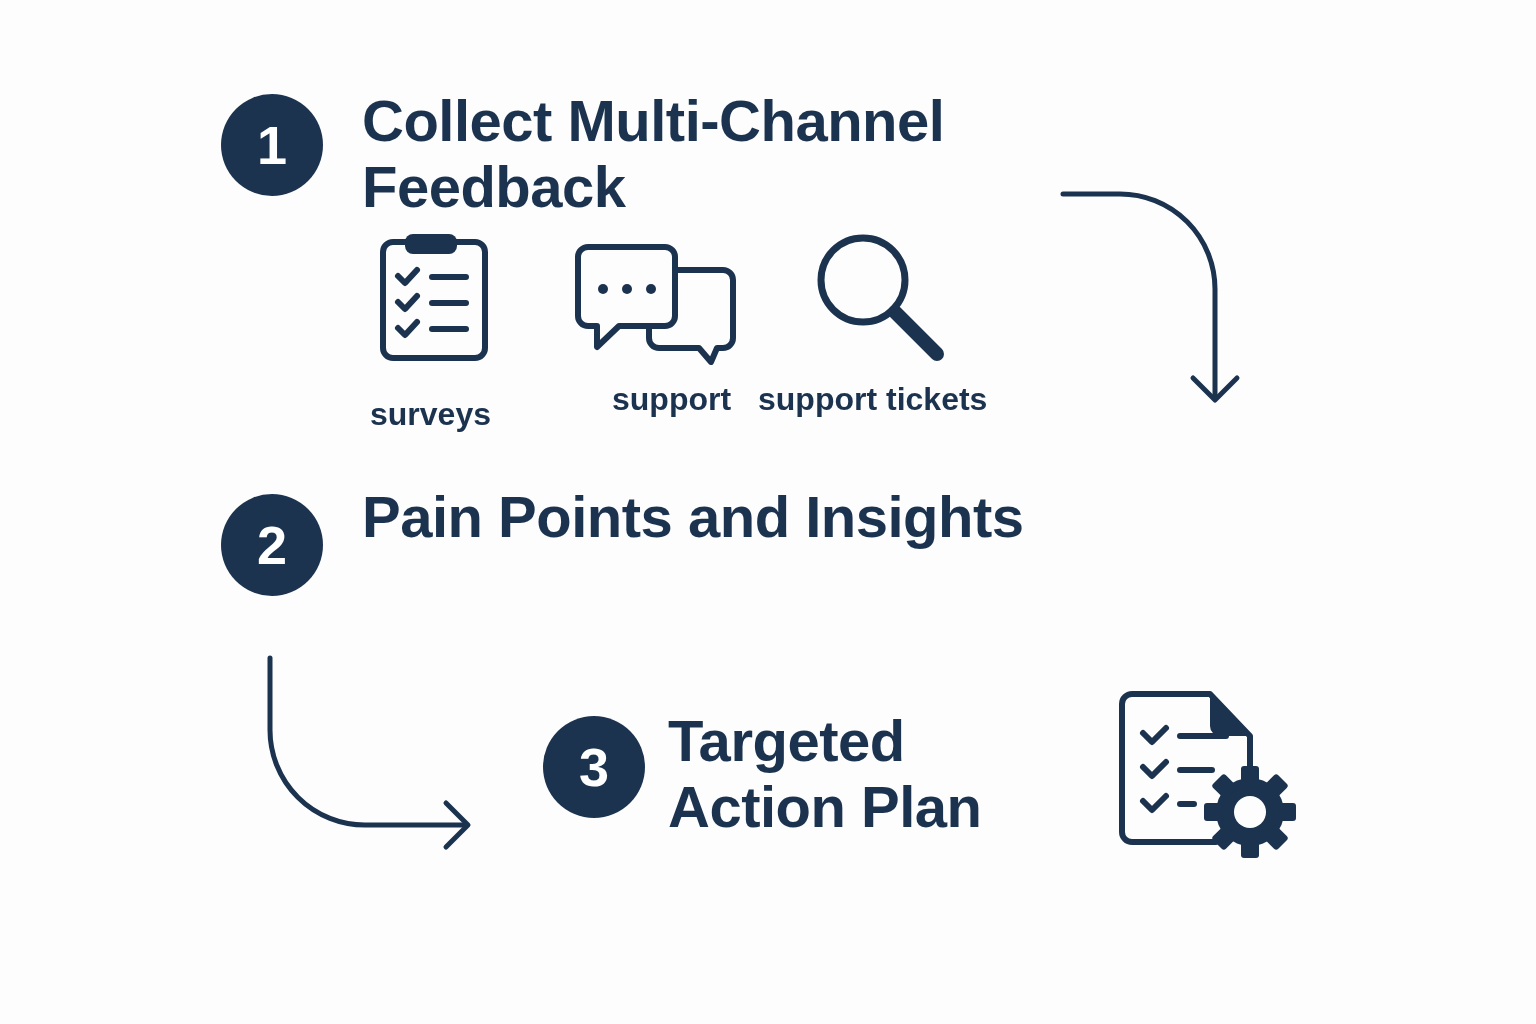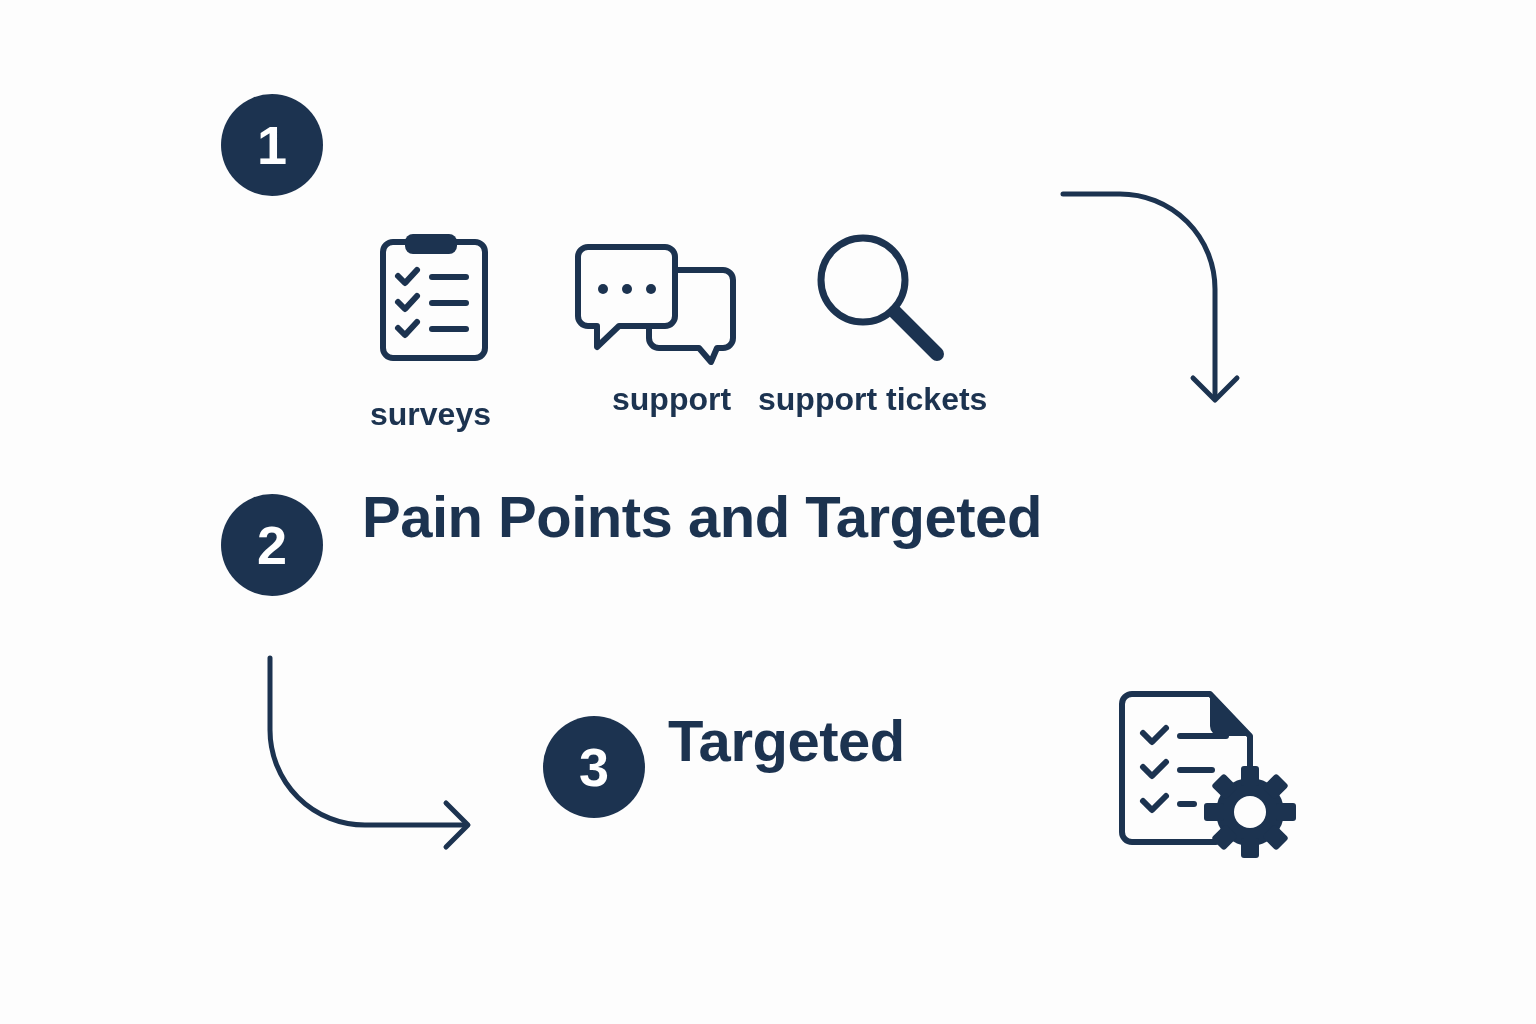--- a/index.html
+++ b/index.html
@@ -22,20 +22,22 @@
   }
   svg { position:absolute; overflow:visible; }
 </style>
 </head>
 <body>
 
 <div class="circle" style="left:221px;top:94px;">
   <span>1</span>
 </div>
 <div class="title" style="left:362px;top:88px;">
+  <div>Collect Multi-Channel</div>
+  <div>Feedback</div>
 </div>
 
 <svg style="left:380px;top:232px;" width="108" height="130" viewBox="0 0 108 130">
   <rect x="3" y="10" width="102" height="116" rx="10" fill="none" stroke="#1c3350" stroke-width="6"></rect>
   <rect x="25" y="2" width="52" height="20" rx="8" fill="#1c3350"></rect>
   <g fill="none" stroke="#1c3350" stroke-width="6" stroke-linecap="round" stroke-linejoin="round">
     <polyline points="18,44 25,51 37,38"></polyline>
     <polyline points="18,70 25,77 37,64"></polyline>
     <polyline points="18,96 25,103 37,90"></polyline>
     <line x1="52" y1="45" x2="86" y2="45"></line>
@@ -66,35 +68,36 @@
   <g fill="none" stroke="#1c3350" stroke-width="5" stroke-linecap="round" stroke-linejoin="round">
     <path d="M3,4 H60 a95,95 0 0 1 95,95 V208"></path>
     <polyline points="133,188 155,210 177,188"></polyline>
   </g>
 </svg>
 
 <div class="circle" style="left:221px;top:494px;">
   <span>2</span>
 </div>
 <div class="title" style="left:362px;top:484px;">
-  <div>Pain Points and Targeted</div>
+  <div>Pain Points and Insights</div>
 </div>
 
 <svg style="left:266px;top:655px;" width="210" height="196" viewBox="0 0 210 196">
   <g fill="none" stroke="#1c3350" stroke-width="5" stroke-linecap="round" stroke-linejoin="round">
     <path d="M4,3 V75 a95,95 0 0 0 95,95 H200"></path>
     <polyline points="180,148 202,170 180,192"></polyline>
   </g>
 </svg>
 
 <div class="circle" style="left:543px;top:716px;">
   <span>3</span>
 </div>
 <div class="title" style="left:668px;top:708px;">
   <div>Targeted</div>
+  <div>Action Plan</div>
 </div>
 
 <svg style="left:1118px;top:690px;" width="180" height="170" viewBox="0 0 180 170">
   <g fill="none" stroke="#1c3350" stroke-width="6" stroke-linecap="round" stroke-linejoin="round">
     <path d="M98,152 H14 a10,10 0 0 1 -10,-10 V14 a10,10 0 0 1 10,-10 H92 L132,46 V82"></path>
     <polyline points="25,43 34,52 48,38"></polyline>
     <polyline points="25,77 34,86 48,72"></polyline>
     <polyline points="25,111 34,120 48,106"></polyline>
     <line x1="62" y1="46" x2="108" y2="46"></line>
     <line x1="62" y1="80" x2="94" y2="80"></line>

